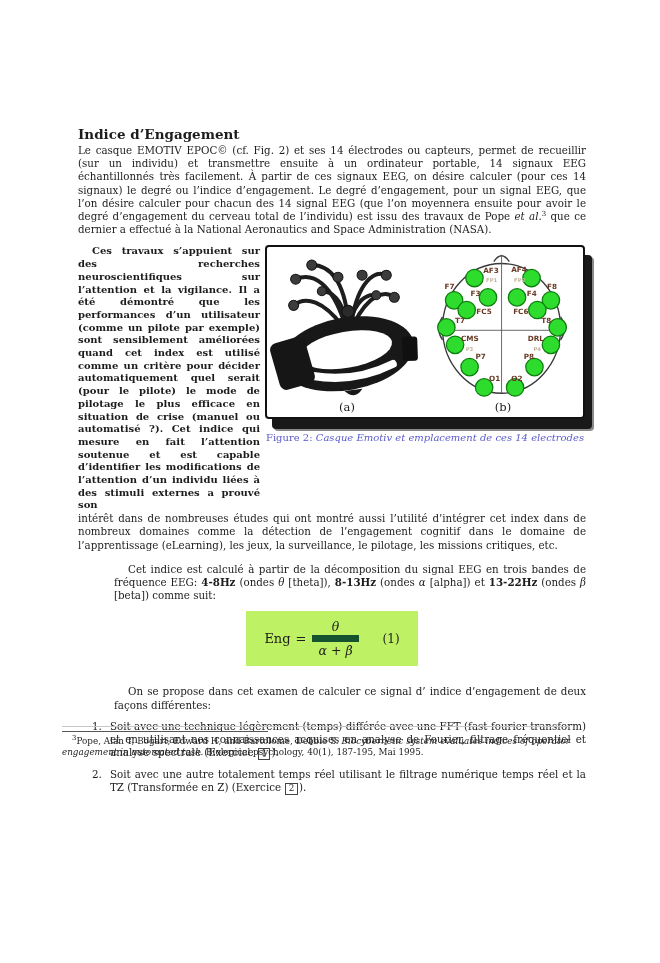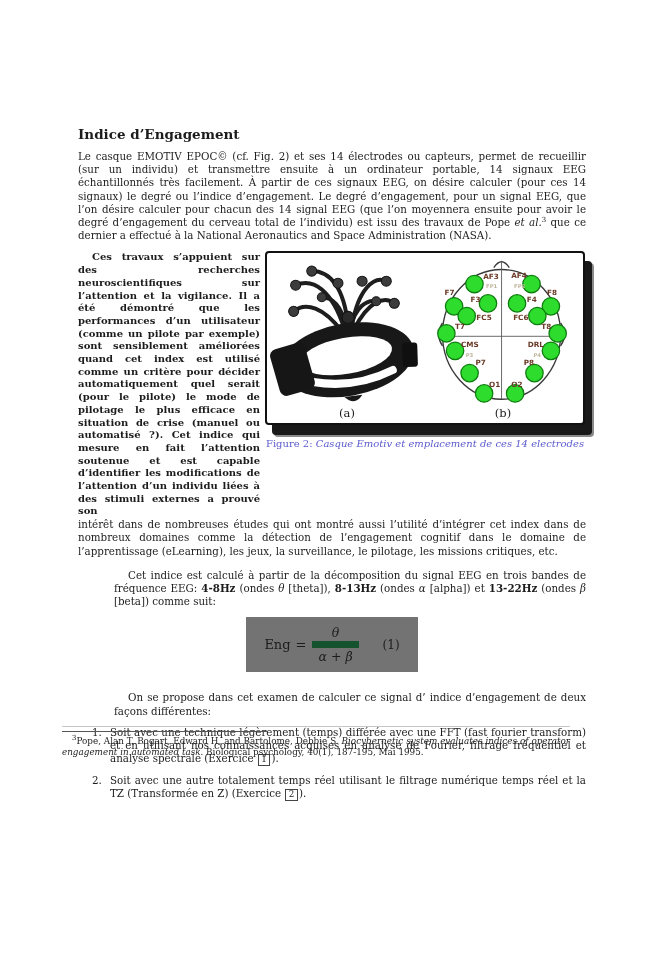--- a/index.html
+++ b/index.html
@@ -1,21 +1,21 @@
 <!DOCTYPE html>
 <html lang="fr"><head>
 <meta charset="utf-8">
 <style>
   html,body{margin:0;padding:0;background:#ffffff;}
   .page{
     position:relative;width:660px;height:963px;background:#ffffff;overflow:hidden;
     font-family:"DejaVu Serif","Liberation Serif",serif;color:#1c1c1c;
   }
   .content{position:absolute;left:78px;top:126px;width:508px;}
-  .heading{font-size:13.5px;font-weight:bold;margin:0 0 8px 0;}
+  .heading{font-size:13.5px;font-weight:bold;margin:0 0 2px 0;}
   .body-par{font-size:10.3px;line-height:13.2px;text-align:justify;margin:0;}
   .indent{text-indent:14px;margin-left:36px;}
   sup{font-size:7px;line-height:0;}
   .cols{display:flex;margin-top:9px;}
   .leftcol{width:182px;font-size:10px;line-height:12.7px;text-align:justify;text-indent:14px;font-weight:bold;}
   .rightcol{width:322px;margin-left:4px;display:flex;flex-direction:column;align-items:center;}
   .fig-frame{
     width:312px;height:166px;border:2px solid #111;border-radius:4px;background:#fff;
     box-shadow:7px 10px 0 #191919, 9px 12px 0 #8a8a8a;
     display:flex;padding:2px;
@@ -152,21 +152,21 @@
           </div>
         </div>
         <div class="caption" style="color: rgb(90, 90, 206);"><span>Figure 2:</span> <span class="cap-italic">Casque Emotiv et emplacement de ces 14 electrodes</span></div>
       </div>
     </div>
 
     <p class="body-par">intérêt dans de nombreuses études qui ont montré aussi l’utilité d’intégrer cet index dans de nombreux domaines comme la détection de l’engagement cognitif dans le domaine de l’apprentissage (eLearning), les jeux, la surveillance, le pilotage, les missions critiques, etc.</p>
 
     <p class="body-par indent" style="margin-top:11px;"><span>Cet indice est calculé à partir de la décomposition du signal EEG en trois bandes de fréquence EEG: </span><b>4-8Hz</b><span> (ondes </span><span class="gk">θ</span><span> [theta]), </span><b>8-13Hz</b><span> (ondes </span><span class="gk">α</span><span> [alpha]) et </span><b>13-22Hz</b><span> (ondes </span><span class="gk">β</span><span> [beta]) comme suit:</span></p>
 
-    <div class="eq-box" style="background-color: #737373;">
+    <div class="eq-box" style="background-color: #bef264;">
       <span class="eq-lhs">Eng</span>
       <span class="eq-sign">=</span>
       <span class="frac">
         <span class="num gk">θ</span>
         <span class="den"><span class="gk">α</span> <span>+</span> <span class="gk">β</span></span>
       </span>
       <span class="eq-tag">(1)</span>
     </div>
 
     <p class="body-par indent propose">On se propose dans cet examen de calculer ce signal d’ indice d’engagement de deux façons différentes:</p>

